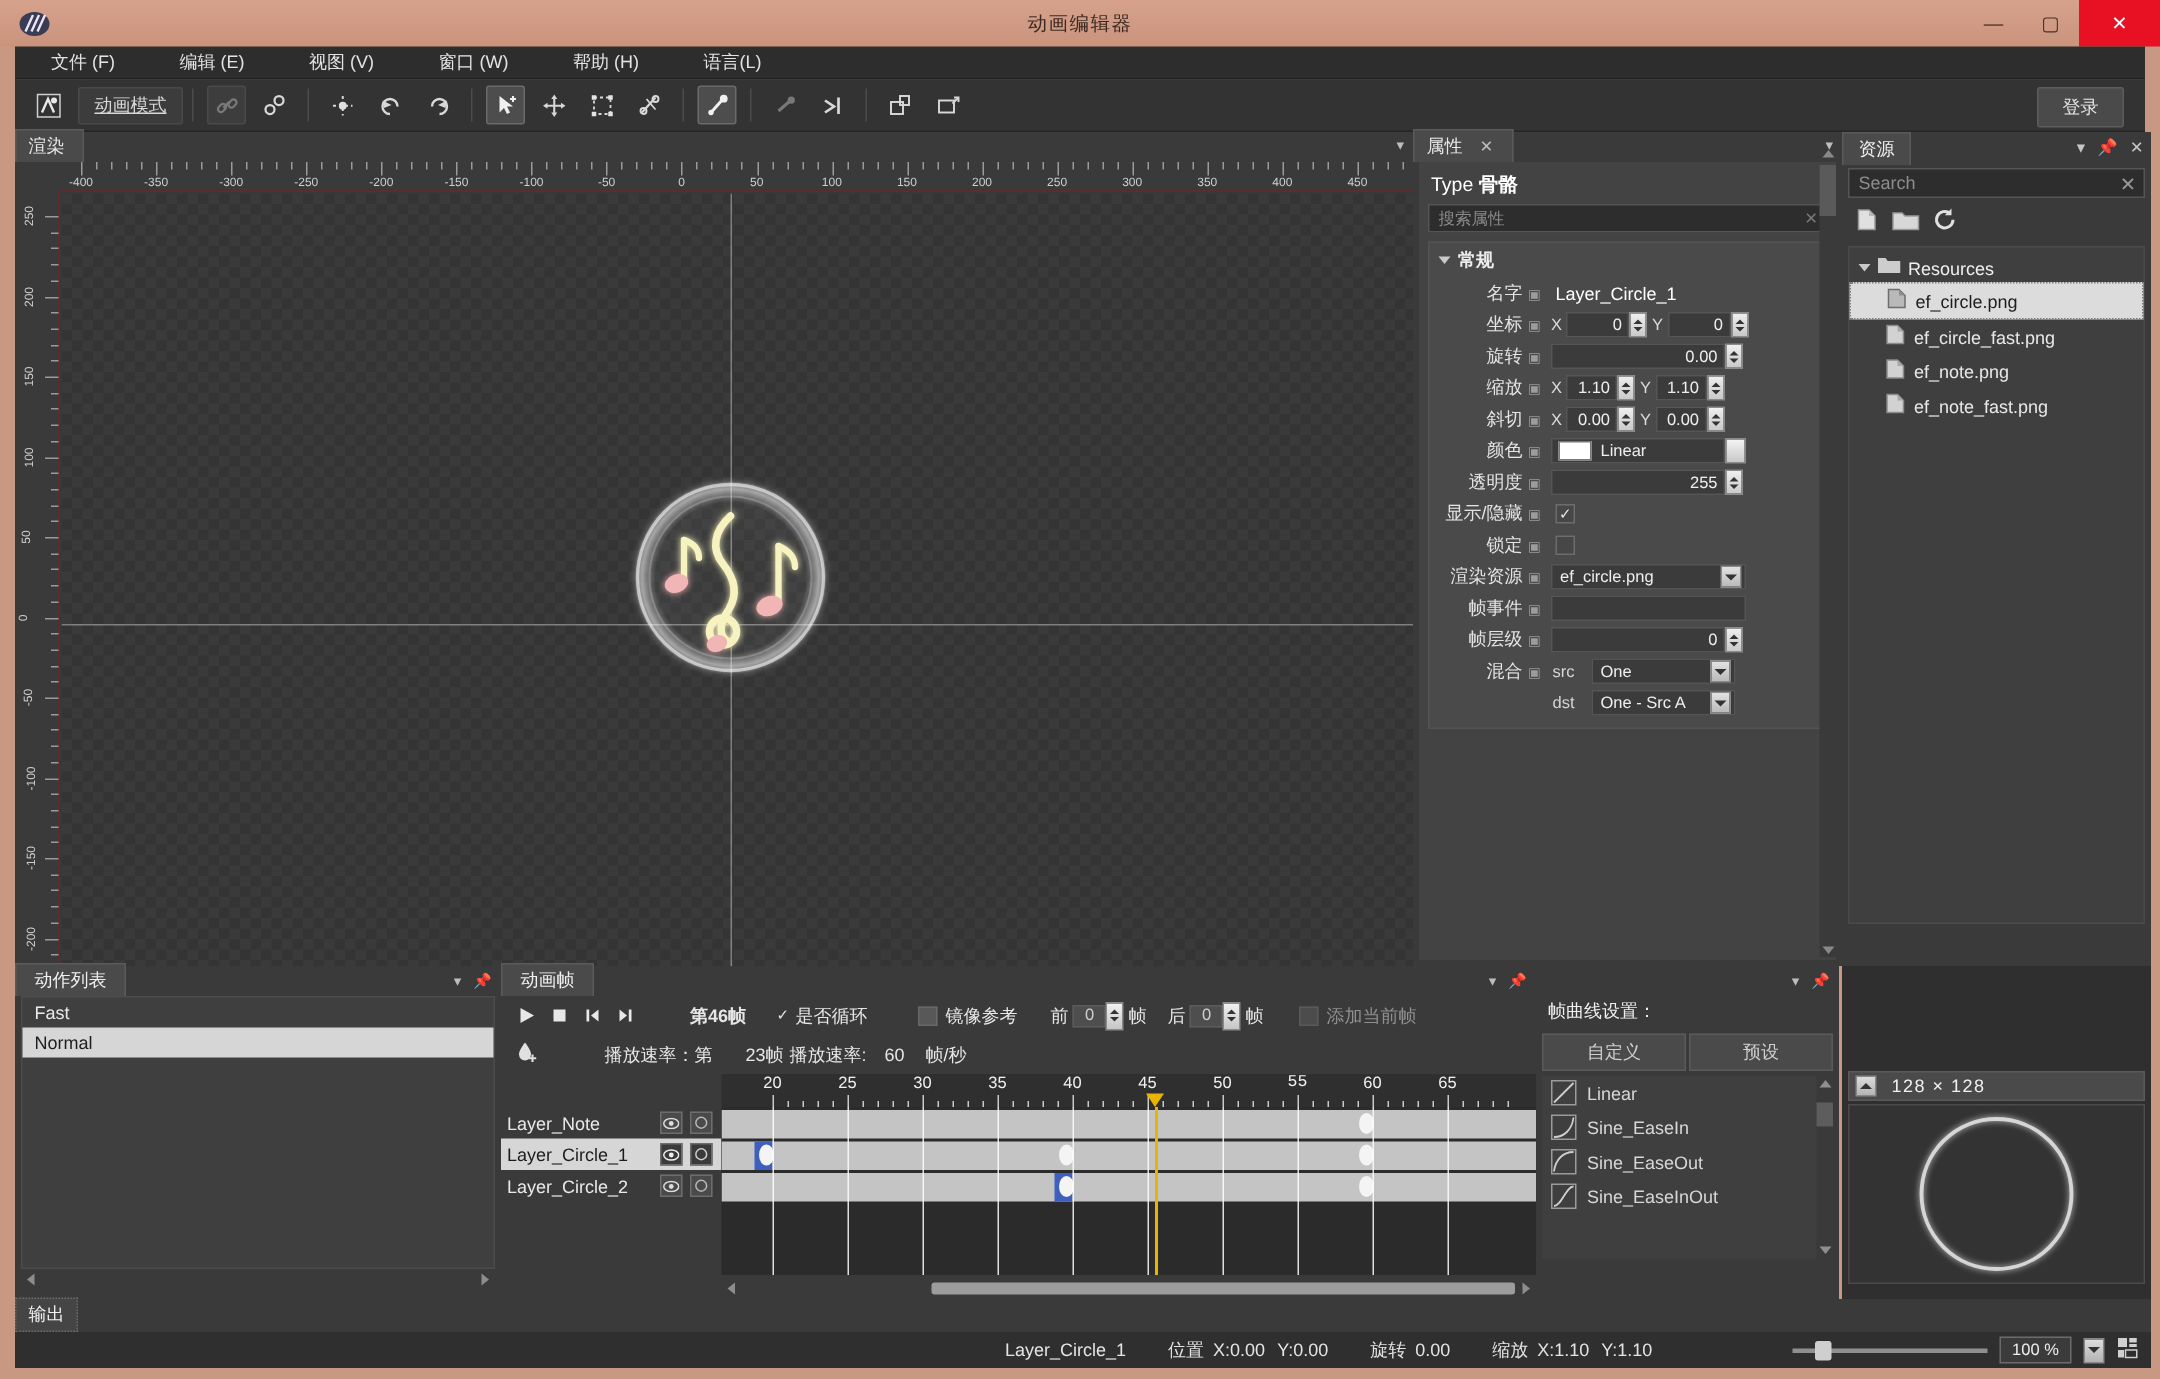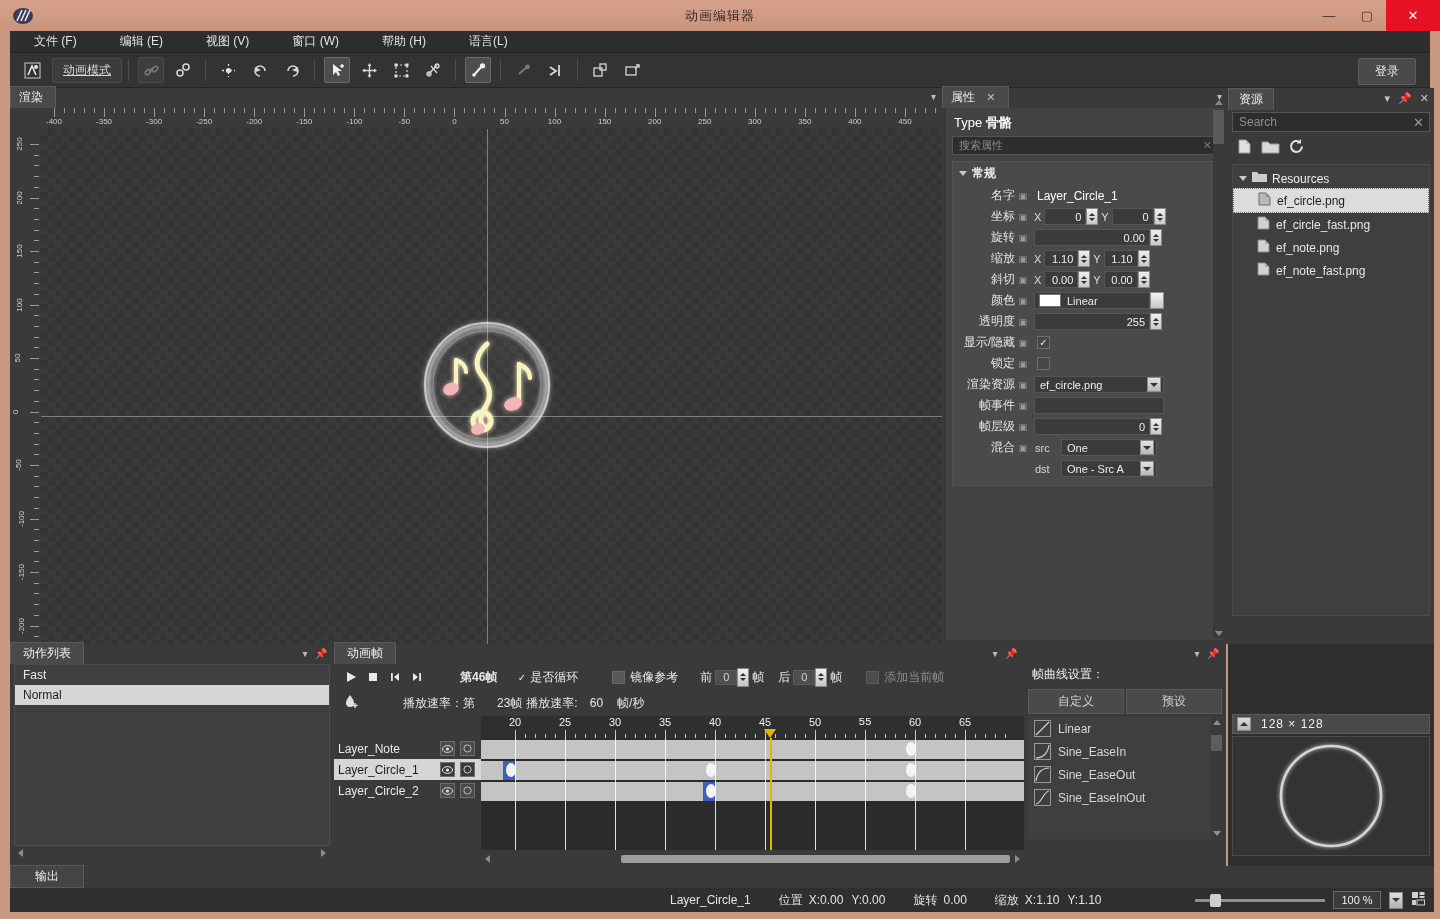--- a/index.html
+++ b/index.html
@@ -215,21 +215,21 @@
   
   .prev-panel { position:absolute; left:1228px; top:644px; width:206px; height:222px; background:#2f2f2f; }
   .prev-head { margin:70px 4px 0 4px; height:20px; background:#4a4a4a; border:1px solid #5a5a5a; display:flex; align-items:center; gap:10px; padding-left:4px;}
   .prev-collapse{width:14px;height:14px;background:linear-gradient(#dcdcdc,#b4b4b4);border:1px solid #888;display:flex;align-items:center;justify-content:center;}
   .prev-collapse i{width:0;height:0;border-left:4px solid transparent;border-right:4px solid transparent;border-bottom:4px solid #333;}
   .prev-size{font-size:12px;color:#f0f0f0;letter-spacing:1px;}
   .prev-canvas{margin:2px 4px;height:120px;background:#333;border:1px solid #4b4b4b;display:flex;align-items:center;justify-content:center;}
 
   
   .out-bar { position:absolute; left:10px; top:866px; width:1424px; height:22px; background:#3a3a3a; display:flex; align-items:flex-end;}
-  .out-tab { background:#454545; color:#f0f0f0; font-size:12px; padding:2px 24px; border:1px dotted #6a6a6a;}
+  .out-tab { background:#454545; color:#f0f0f0; font-size:12px; padding:2px 8px; border:1px dotted #6a6a6a;}
 
   
   .status { position:absolute; left:10px; top:888px; width:1424px; height:24px; background:#2f2f2f; display:flex; align-items:center; font-size:12px; color:#e4e4e4;}
   .st-item { margin-left:28px; }
   .st-right{position:absolute;right:8px;display:flex;align-items:center;gap:8px;}
   .slider{width:130px;height:3px;background:#8f8f8f;position:relative;}
   .slider .knob{position:absolute;left:15px;top:-5px;width:11px;height:13px;background:#cfcfcf;border-radius:2px;}
   .zoomfield{background:#3b3b3b;border:1px solid #6a6a6a;font-size:11px;color:#eee;padding:2px 6px;width:48px;text-align:center;}
   .zoomarw{width:14px;height:17px;background:linear-gradient(#dedede,#b2b2b2);border:1px solid #888;display:flex;align-items:center;justify-content:center;}
   .zoomarw i{width:0;height:0;border-left:4px solid transparent;border-right:4px solid transparent;border-top:4px solid #333;}

